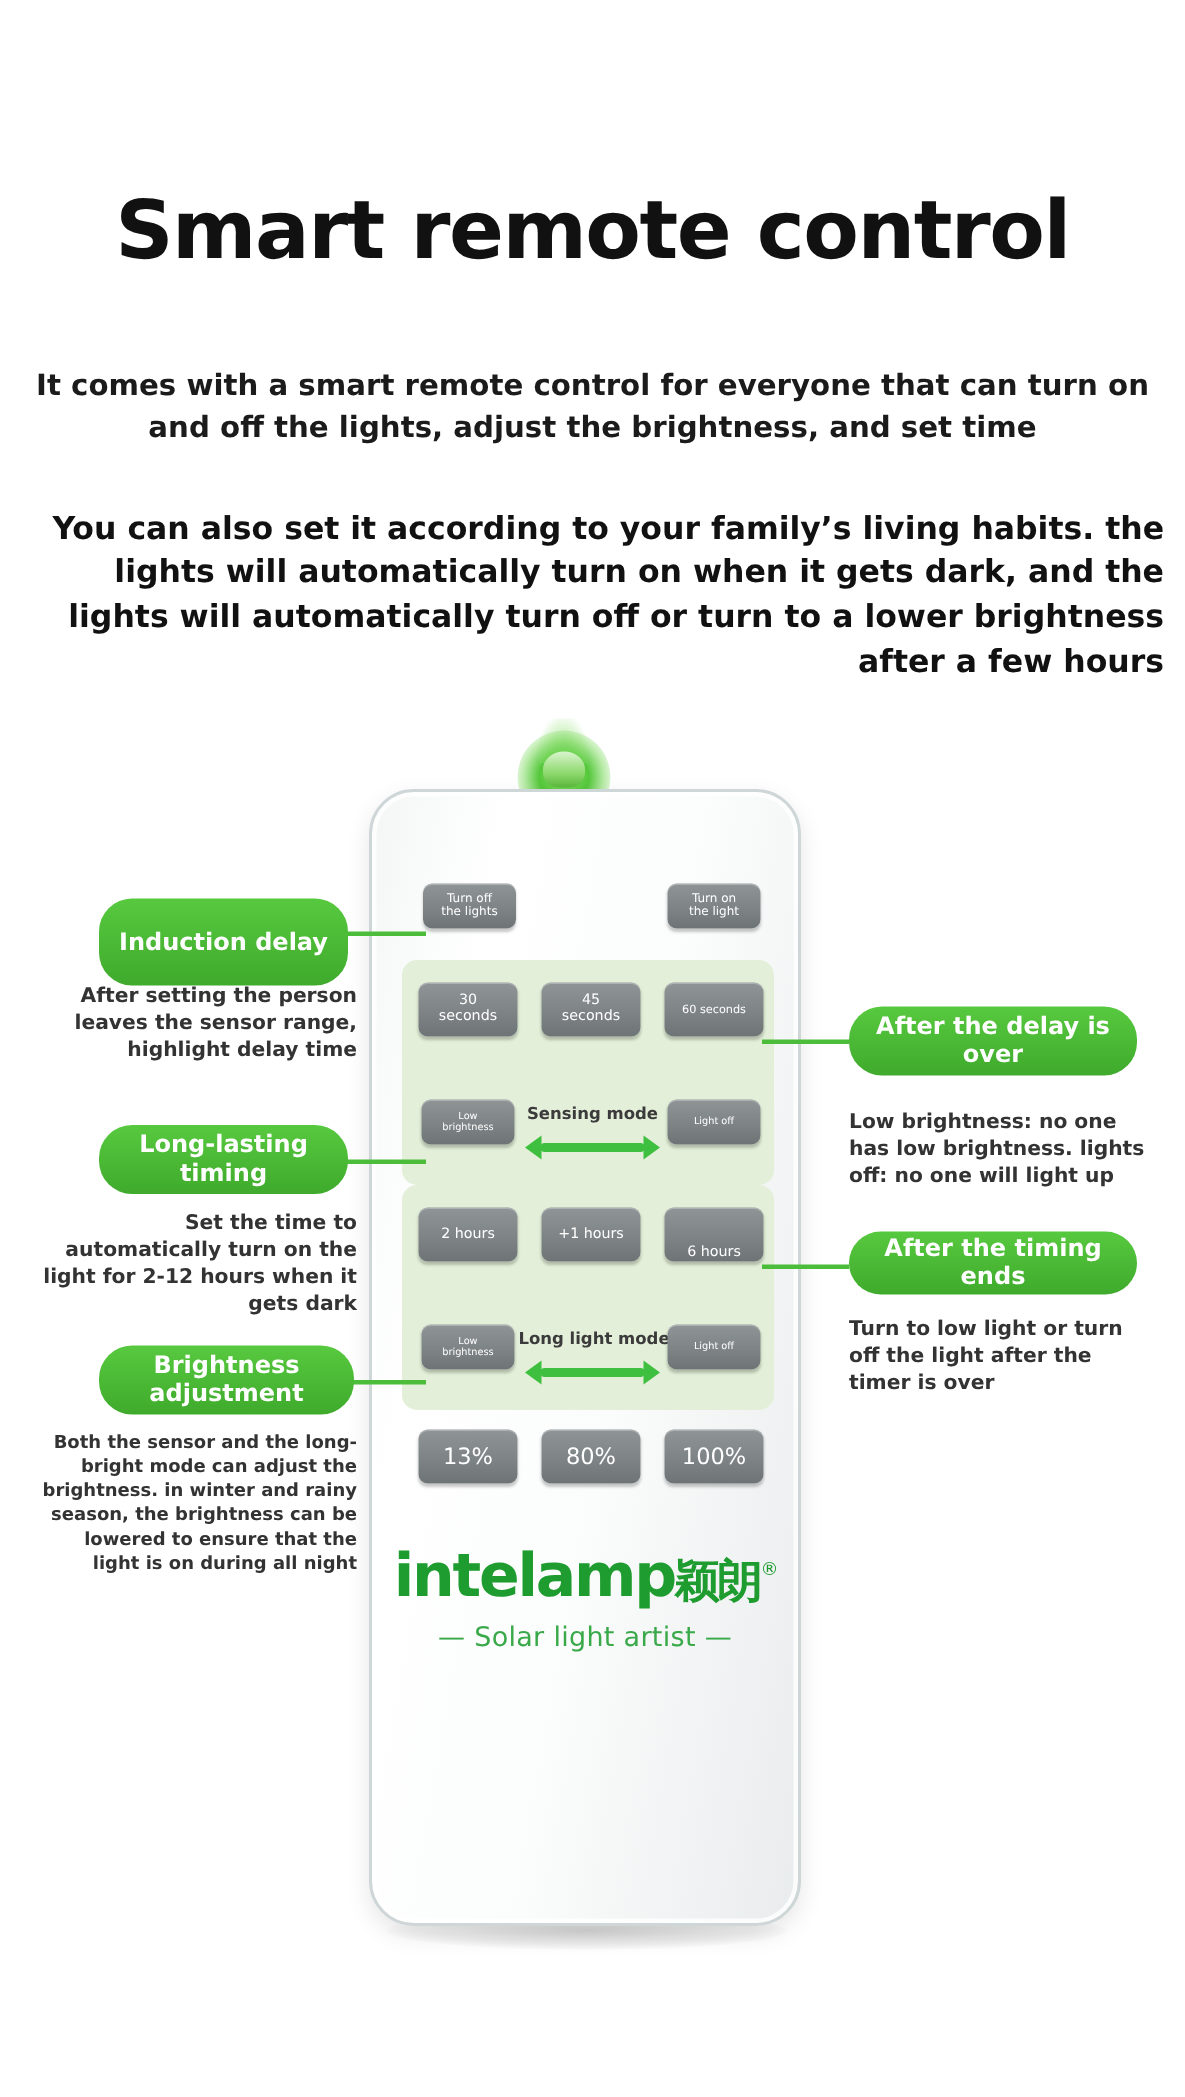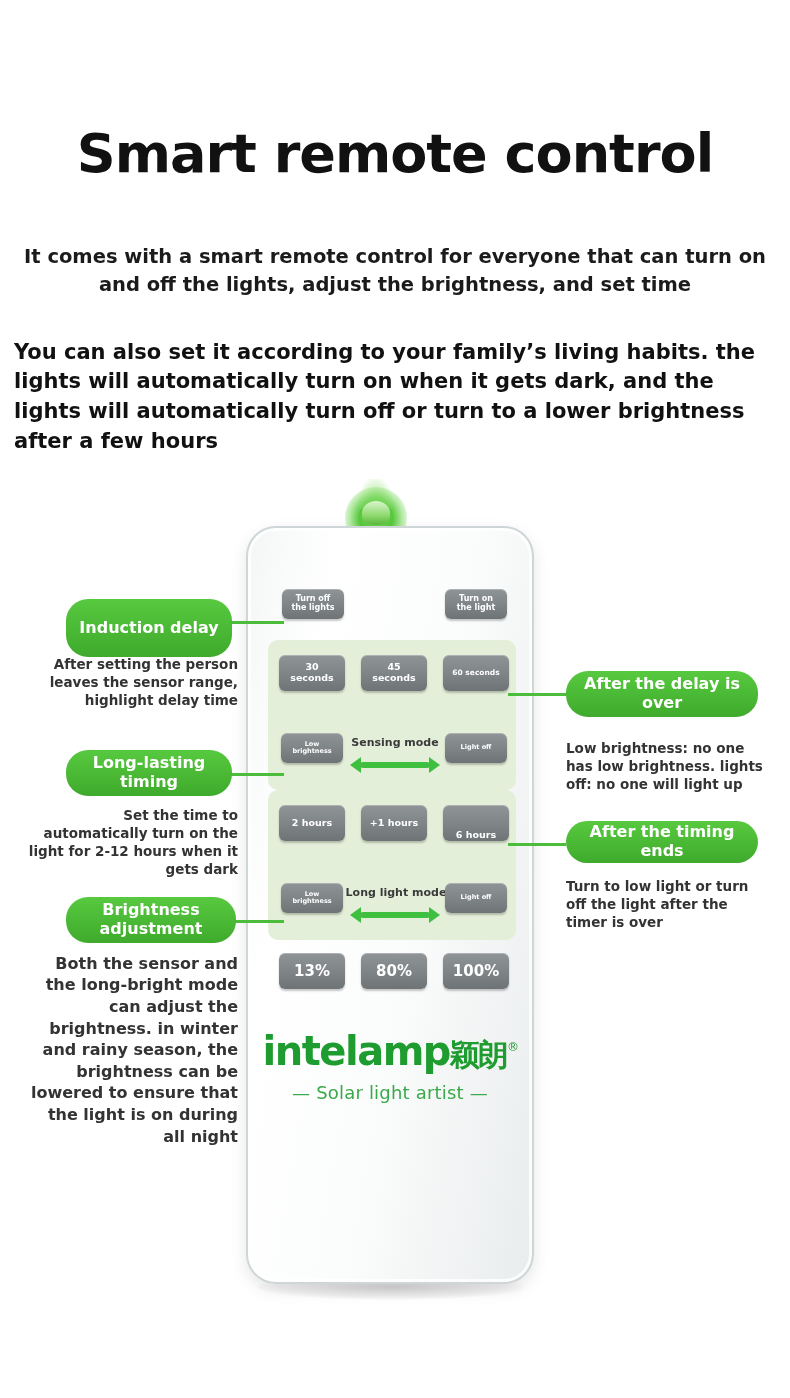--- a/index.html
+++ b/index.html
@@ -24,21 +24,21 @@
   .intro {
     text-align: center;
     font-size: 19.5px;
     font-weight: bold;
     color: #1b1b1b;
     line-height: 1.45;
     margin-top: 58px;
     padding: 0 24px;
   }
   .intro2 {
-    text-align: left;
+    text-align: right;
     font-size: 21px;
     font-weight: bold;
     color: #111111;
     line-height: 1.42;
     margin-top: 38px;
     padding: 0 14px;
   }
 
   
   .remote-stage {
@@ -99,21 +99,21 @@
     position: absolute;
     border-radius: 6px;
     background: linear-gradient(180deg,#8f9496 0%, #7e8486 55%, #6e7476 100%);
     color: #ffffff;
     display: flex;
     align-items: center;
     justify-content: center;
     text-align: center;
     line-height: 1.1;
     box-shadow: 0 2px 2px rgba(0,0,0,0.22), inset 0 1px 0 rgba(255,255,255,0.28);
-    font-weight: bold;
+    font-weight: normal;
   }
   .btn.top { width: 62px; height: 30px; font-size: 8px; }
   .btn.row { width: 66px; height: 36px; font-size: 9.5px; }
   .btn.small { width: 62px; height: 30px; font-size: 6.5px; }
   .btn.pct { width: 66px; height: 36px; font-size: 15px; }
 
   .panel {
     position: absolute;
     border-radius: 10px;
     background: #e3efd8;
@@ -189,21 +189,21 @@
   }
   .note {
     position: absolute;
     font-size: 13.5px;
     color: #333333;
     font-weight: bold;
     line-height: 1.35;
   }
   .note.right { text-align: left; }
   .note.left { text-align: right; }
-  .note.small { font-size: 16px; }
+  .note.small { font-size: 12px; }
 
   .connector {
     position: absolute;
     background: #4cbd3a;
     height: 3px;
   }
 </style>
 </head>
 <body>
 

